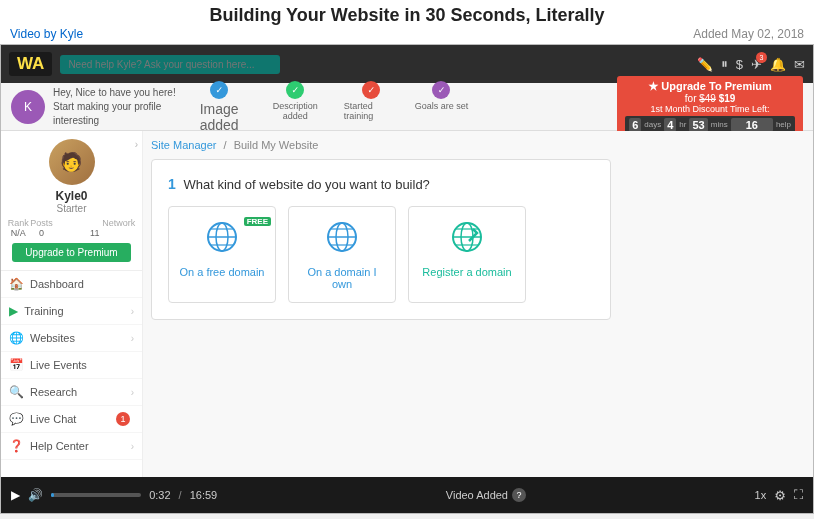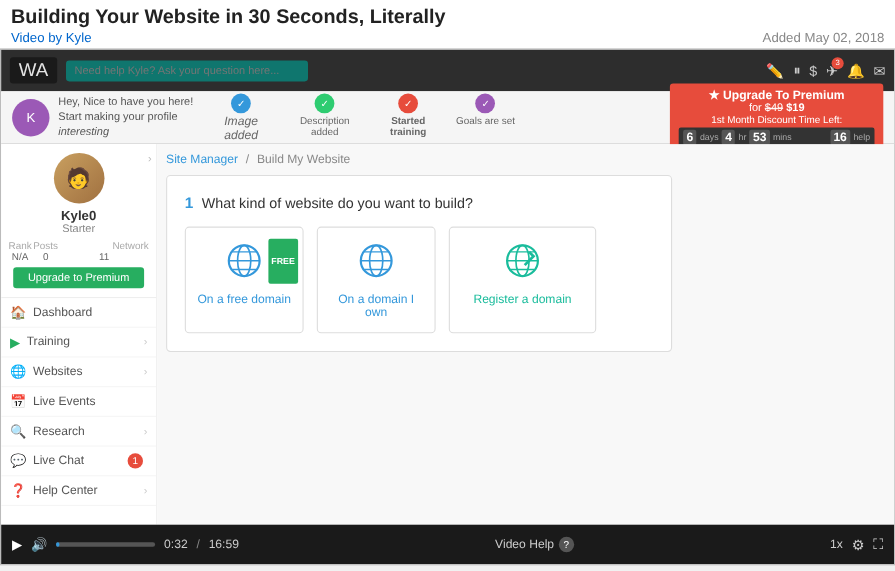--- a/index.html
+++ b/index.html
@@ -2,84 +2,84 @@
 <html><head>
   <meta charset="utf-8">
   <style>
     * { box-sizing: border-box; margin: 0; padding: 0; }
     body { font-family: Arial, sans-serif; background: #f0f0f0; width: 814px; height: 519px; overflow: hidden; }
   </style>
 </head>
 <body>
 
 <div style="background:#fff; padding: 5px 10px 3px;">
-  <div style="font-size:18px; font-weight:bold; color:#222;">Building Your Website in 30 Seconds, Literally</div>
+  <div style="font-size:18px; font-weight:bold; color:#222;text-align:center;">Building Your Website in 30 Seconds, Literally</div>
   <div style="display:flex; justify-content:space-between; align-items:center; margin-top:1px;">
     <span style="color:#0066cc; font-size:12px;">Video by Kyle</span>
     <span style="color:#888; font-size:12px;">Added May 02, 2018</span>
   </div>
 </div>
 
 <div style="width:814px; height:470px; background:#fff; border:1px solid #bbb; overflow:hidden; position:relative; display:flex; flex-direction:column;">
 
   <div style="background:#2d2d2d; height:38px; display:flex; align-items:center; padding:0 8px; gap:8px; flex-shrink:0;">
-    <span style="color:#e5e5e5; font-weight:normal; font-size:17px; background:#1a1a1a; padding:2px 8px; border-radius:3px;">WA</span>
+    <span style="color:#fde047; font-weight:bold; font-size:17px; background:#1a1a1a; padding:2px 8px; border-radius:3px;">WA</span>
     <input style="flex: 1 1 0%; max-width: 220px; background: #0f766e; border: none; border-radius: 3px; color: rgb(204, 204, 204); font-size: 10px; padding: 4px 8px; outline: none;" placeholder="Need help Kyle? Ask your question here...">
     <div style="display:flex; align-items:center; gap:8px; margin-left:auto;">
       <span style="color:#ccc; font-size:13px; cursor:pointer;">✏️</span>
       <span style="color:#ccc; font-size:13px; cursor:pointer;">⏸</span>
       <span style="color:#ccc; font-size:13px; cursor:pointer;">$</span>
       <span style="position:relative; color:#ccc; font-size:13px; cursor:pointer;">✈
         <span style="position:absolute;top:-5px;right:-5px;background:#e74c3c;color:#fff;border-radius:50%;font-size:7px;width:11px;height:11px;display:flex;align-items:center;justify-content:center;">3</span>
       </span>
       <span style="color:#ccc; font-size:13px; cursor:pointer;">🔔</span>
       <span style="color:#ccc; font-size:13px; cursor:pointer;">✉</span>
     </div>
   </div>
 
   <div style="background:#f5f5f5; border-bottom:1px solid #ddd; display:flex; align-items:center; padding:4px 10px; gap:8px; height:48px; flex-shrink:0;">
     <div style="width:34px; height:34px; border-radius:50%; background:#9b59b6; display:flex; align-items:center; justify-content:center; color:#fff; font-size:12px; flex-shrink:0;">K</div>
     <div style="font-size:10px; color:#555; line-height:1.4;">
       <div>Hey, Nice to have you here!</div>
       <div>Start making your profile</div>
-      <div style="font-style:italic;">interesting</div>
+      <div style="">interesting</div>
     </div>
     <div style="display:flex; gap:16px; margin-left:8px; align-items:flex-start;">
       <div style="display:flex;flex-direction:column;align-items:center;gap:2px;">
         <div style="width:18px;height:18px;border-radius:50%;background:#3498db;display:flex;align-items:center;justify-content:center;color:#fff;font-size:9px;">✓</div>
-        <span style="font-size:11px;color:#666;text-align:center;max-width:55px;font-style:italic;">Image added</span>
+        <span style="font-size:14px;color:#666;text-align:center;max-width:55px;">Image added</span>
       </div>
       <div style="display:flex;flex-direction:column;align-items:center;gap:2px;">
         <div style="width:18px;height:18px;border-radius:50%;background:#2ecc71;display:flex;align-items:center;justify-content:center;color:#fff;font-size:9px;">✓</div>
         <span style="font-size:9px;color:#666;text-align:center;max-width:65px;">Description added</span>
       </div>
       <div style="display:flex;flex-direction:column;align-items:center;gap:2px;">
         <div style="width:18px;height:18px;border-radius:50%;background:#e74c3c;display:flex;align-items:center;justify-content:center;color:#fff;font-size:9px;">✓</div>
-        <span style="font-size:9px;color:#666;text-align:center;max-width:55px;font-weight:bold;">Started training</span>
+        <span style="font-size:9px;color:#666;text-align:left;max-width:55px;">Started training</span>
       </div>
       <div style="display:flex;flex-direction:column;align-items:center;gap:2px;">
         <div style="width:18px;height:18px;border-radius:50%;background:#9b59b6;display:flex;align-items:center;justify-content:center;color:#fff;font-size:9px;">✓</div>
         <span style="font-size:9px;color:#666;text-align:left;max-width:55px;">Goals are set</span>
       </div>
     </div>
     <div style="margin-left:auto; background:#e74c3c; color:#fff; padding:4px 8px; border-radius:3px; font-size:10px; text-align:center; cursor:pointer; flex-shrink:0;">
       <div style="font-weight:bold; font-size:11px;">★ Upgrade To Premium</div>
       <div style="font-size:10px;">
         for <span style="text-decoration:line-through;">$49</span>
         <span style="font-weight:bold;">$19</span>
       </div>
       <div style="font-size:9px;">1st Month Discount Time Left:</div>
       <div style="background:#333;color:#fff;padding:2px 4px;border-radius:2px;font-size:11px;margin-top:2px;display:flex;gap:3px;align-items:center;justify-content:center;">
         <span style="background:#555;padding:1px 3px;border-radius:2px;font-weight:bold;">6</span>
         <span style="font-size:8px;color:#aaa;">days</span>
         <span style="background:#555;padding:1px 3px;border-radius:2px;font-weight:bold;">4</span>
         <span style="font-size:8px;color:#aaa;">hr</span>
         <span style="background:#555;padding:1px 3px;border-radius:2px;font-weight:bold;">53</span>
         <span style="font-size:8px;color:#aaa;">mins</span>
-        <span style="background:#555;padding:1px 3px;border-radius:2px;font-weight:bold;margin-left:32px;">16</span>
+        <span style="background:#555;padding:1px 15px;border-radius:2px;font-weight:bold;">16</span>
         <span style="font-size:8px;color:#aaa;">help</span>
       </div>
     </div>
   </div>
 
   <div style="display:flex; flex:1; overflow:hidden;">
 
     <div style="width:142px; background:#fff; border-right:1px solid #eee; display:flex; flex-direction:column; flex-shrink:0;">
 
       <div style="text-align:center; padding:8px 6px; border-bottom:1px solid #eee; position:relative;">
@@ -158,39 +158,39 @@
 
           <div style="border:1px solid #ddd;border-radius:4px;padding:12px 8px;text-align:center;cursor:pointer;width:108px;">
             <div style="font-size:26px;margin-bottom:4px;color:#3498db;position:relative;">
               <svg width="36" height="36" viewBox="0 0 36 36" xmlns="http://www.w3.org/2000/svg">
                 <circle cx="18" cy="18" r="14" fill="none" stroke="#3498db" stroke-width="2"></circle>
                 <ellipse cx="18" cy="18" rx="6" ry="14" fill="none" stroke="#3498db" stroke-width="1.5"></ellipse>
                 <line x1="4" y1="18" x2="32" y2="18" stroke="#3498db" stroke-width="1.5"></line>
                 <line x1="7" y1="10" x2="29" y2="10" stroke="#3498db" stroke-width="1.2"></line>
                 <line x1="7" y1="26" x2="29" y2="26" stroke="#3498db" stroke-width="1.2"></line>
               </svg>
-              <span style="position:absolute;top:-2px;right:-4px;background:#27ae60;color:#fff;font-size:8px;padding:16px 3px;border-radius:2px;font-weight:bold;">FREE</span>
+              <span style="position:absolute;top:-2px;right:-4px;background:#27ae60;color:#fff;font-size:8px;padding:0 3px;border-radius:2px;font-weight:bold;">FREE</span>
             </div>
             <div style="font-size:11px;color:#3498db;">On a free domain</div>
           </div>
 
           <div style="border:1px solid #ddd;border-radius:4px;padding:12px 8px;text-align:center;cursor:pointer;width:108px;">
             <div style="font-size:26px;margin-bottom:4px;color:#3498db;">
               <svg width="36" height="36" viewBox="0 0 36 36" xmlns="http://www.w3.org/2000/svg">
                 <circle cx="18" cy="18" r="14" fill="none" stroke="#3498db" stroke-width="2"></circle>
                 <ellipse cx="18" cy="18" rx="6" ry="14" fill="none" stroke="#3498db" stroke-width="1.5"></ellipse>
                 <line x1="4" y1="18" x2="32" y2="18" stroke="#3498db" stroke-width="1.5"></line>
                 <line x1="7" y1="10" x2="29" y2="10" stroke="#3498db" stroke-width="1.2"></line>
                 <line x1="7" y1="26" x2="29" y2="26" stroke="#3498db" stroke-width="1.2"></line>
               </svg>
             </div>
             <div style="font-size:11px;color:#3498db;">On a domain I own</div>
           </div>
 
-          <div style="border:1px solid #ddd;border-radius:4px;padding:12px 8px;text-align:center;cursor:pointer;width:134px;">
+          <div style="border:1px solid #ddd;border-radius:4px;padding:12px 8px;text-align:center;cursor:pointer;width:118px;">
             <div style="font-size:26px;margin-bottom:4px;color:#1abc9c;position:relative;">
               <svg width="36" height="36" viewBox="0 0 36 36" xmlns="http://www.w3.org/2000/svg">
                 <circle cx="18" cy="18" r="14" fill="none" stroke="#1abc9c" stroke-width="2"></circle>
                 <ellipse cx="18" cy="18" rx="6" ry="14" fill="none" stroke="#1abc9c" stroke-width="1.5"></ellipse>
                 <line x1="4" y1="18" x2="32" y2="18" stroke="#1abc9c" stroke-width="1.5"></line>
                 <line x1="7" y1="10" x2="29" y2="10" stroke="#1abc9c" stroke-width="1.2"></line>
                 <line x1="7" y1="26" x2="29" y2="26" stroke="#1abc9c" stroke-width="1.2"></line>
                 <polyline points="24,10 28,14 20,22" fill="none" stroke="#1abc9c" stroke-width="2.5"></polyline>
               </svg>
             </div>
@@ -204,21 +204,21 @@
   <div style="background:#1a1a1a;height:36px;display:flex;align-items:center;padding:0 10px;gap:8px;flex-shrink:0;">
     <button style="color:#fff;font-size:12px;cursor:pointer;background:none;border:none;">▶</button>
     <button style="color:#fff;font-size:12px;cursor:pointer;background:none;border:none;">🔊</button>
     <div style="width:90px;height:4px;background:#555;border-radius:2px;position:relative;cursor:pointer;">
       <div style="height:100%;background:#3498db;border-radius:2px;width:3%;"></div>
     </div>
     <span style="color:#ccc;font-size:11px;">0:32</span>
     <span style="color:#888;font-size:11px;">/</span>
     <span style="color:#ccc;font-size:11px;">16:59</span>
     <div style="color:#ccc;font-size:11px;margin:0 auto;display:flex;align-items:center;gap:4px;cursor:pointer;">
-      <span>Video Help</span>
+      <span>Video Added</span>
       <span style="background:#555;border-radius:50%;width:14px;height:14px;display:flex;align-items:center;justify-content:center;font-size:9px;color:#fff;">?</span>
     </div>
     <span style="color:#ccc;font-size:11px;cursor:pointer;">1x</span>
     <span style="color:#ccc;font-size:13px;cursor:pointer;">⚙</span>
     <span style="color:#ccc;font-size:13px;cursor:pointer;">⛶</span>
   </div>
 
 </div>
 
 </body></html>

